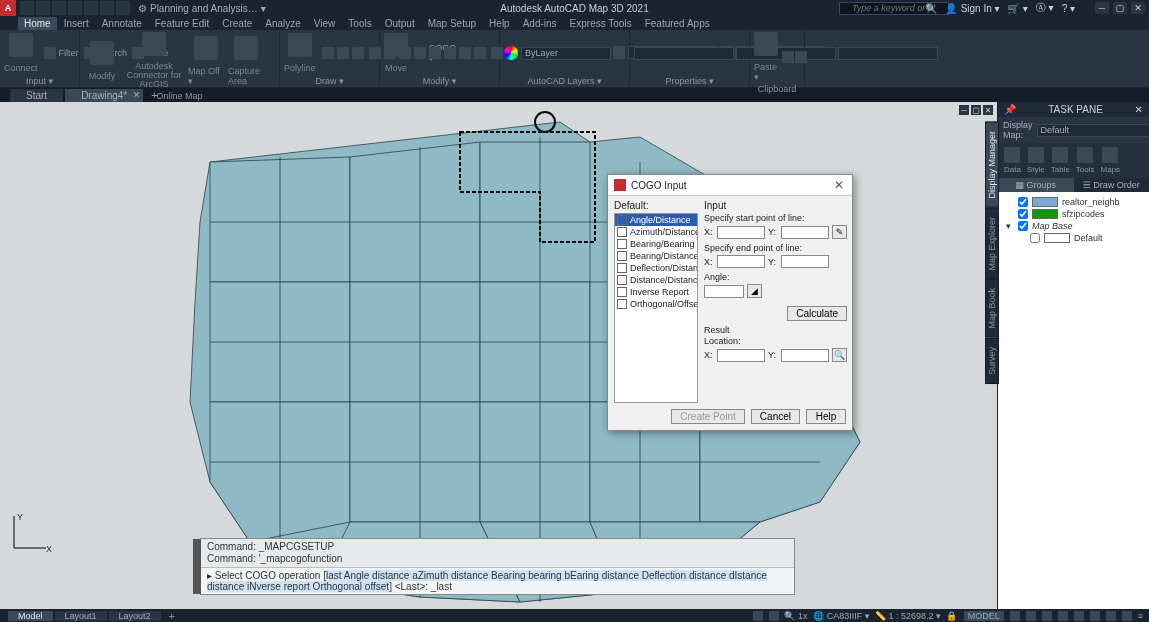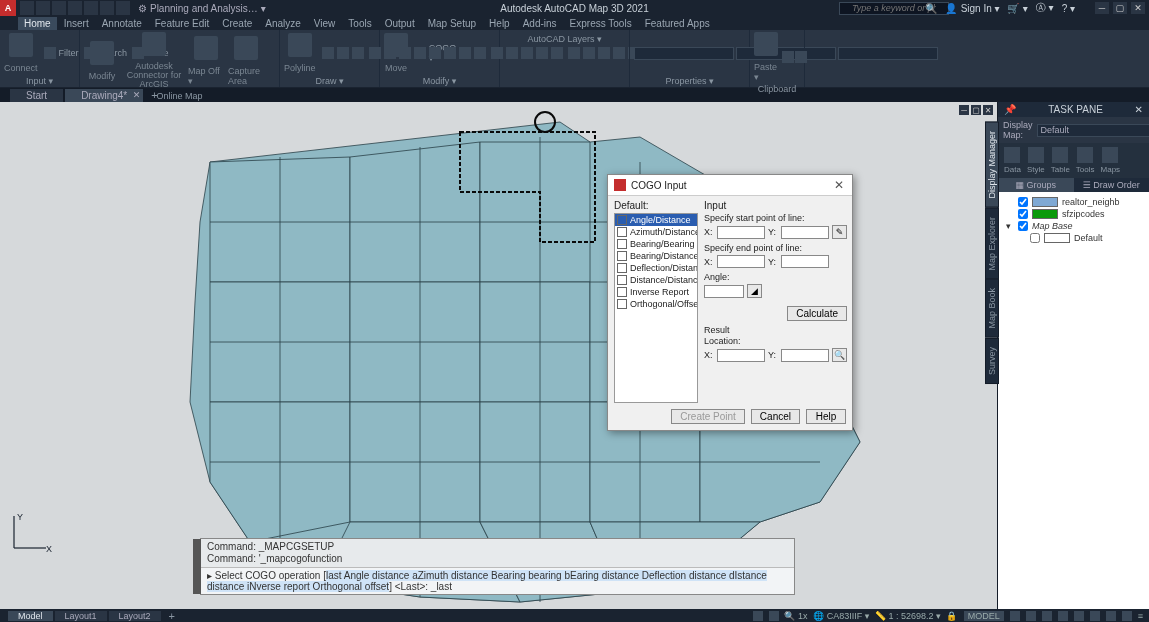--- a/index.html
+++ b/index.html
@@ -260,20 +260,36 @@
             <div class="ico"></div>
             <div class="ico"></div>
             <div class="ico"></div>
             <div class="ico"></div>
           </div>
       </div>
     </div>
     <div class="panel-label">Modify ▾</div>
   </div>
   <div class="panel" style="width:130px">
+    <div class="panel-body">
+      <div class="panel-stack" style="gap:2px">
+        <div style="display:flex;gap:3px;align-items:center">
+          <div class="layer-swatch"></div>
+          <input class="layer-combo" value="ByLayer" style="">
+        </div>
+        <div style="display:flex;gap:3px">
+            <div class="ico rbtn-sm" style="width:12px;height:12px;background:#3a4858"></div>
+            <input class="layer-combo" style="">
+          </div>
+        <div style="display:flex;gap:3px">
+            <div class="ico rbtn-sm" style="width:12px;height:12px;background:#3a4858"></div>
+            <input class="layer-combo" style="">
+          </div>
+      </div>
+    </div>
     <div class="panel-label">AutoCAD Layers ▾</div>
   </div>
   <div class="panel" style="width:120px">
     <div class="panel-body">
       <div class="panel-stack" style="gap:2px">
         <input class="layer-combo" style="width: 100px;">
         <input class="layer-combo" style="width: 100px;">
         <input class="layer-combo" style="width: 100px;">
       </div>
     </div>

